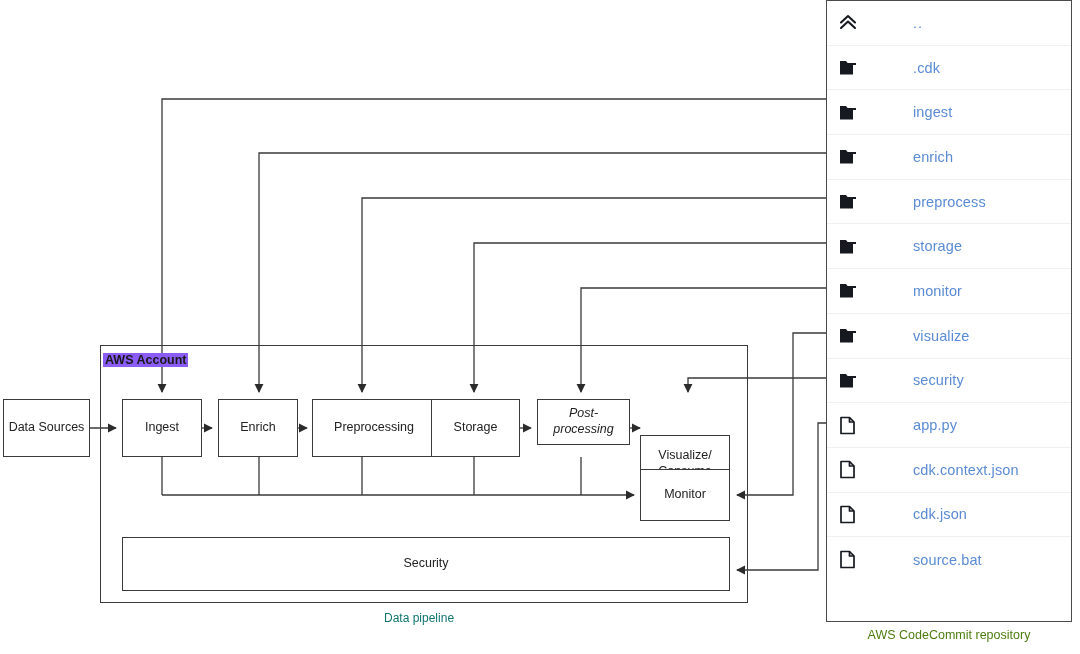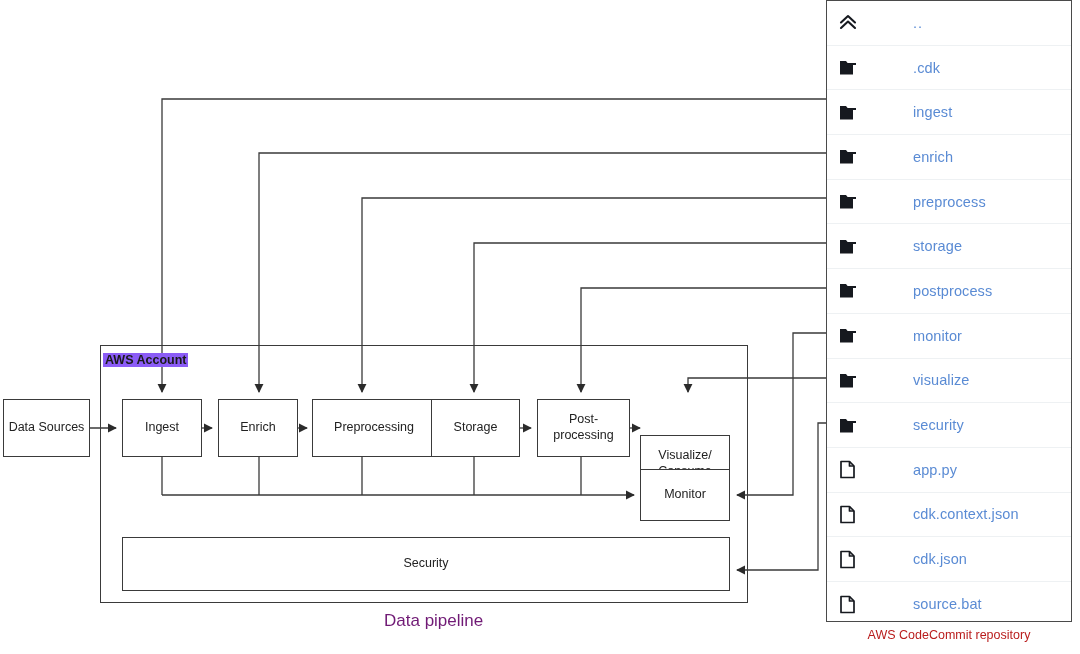--- a/index.html
+++ b/index.html
@@ -56,22 +56,22 @@
     position: absolute;
     font-size: 12.5px;
     font-weight: bold;
     color: #1a1a1a;
     z-index: 4;
     background: #8b5cf6;
     padding: 0 2px;
   }
   .caption {
     position: absolute;
-    font-size: 17px;
-    color: #701a75;
+    font-size: 12px;
+    color: #0f766e;
     z-index: 4;
     white-space: nowrap;
   }
 
   
   #repo-panel {
     position: absolute;
     left: 826px;
     top: 0;
     width: 246px;
@@ -110,21 +110,21 @@
     color: #5a8bd4;
     letter-spacing: 1px;
   }
   #repo-caption {
     position: absolute;
     left: 826px;
     top: 628px;
     width: 246px;
     text-align: center;
     font-size: 12.5px;
-    color: #b91c1c;
+    color: #4d7c0f;
   }
 </style>
 </head>
 <body>
 
 <div id="diagram-canvas">
 
   <svg id="diagram-svg" viewBox="0 0 826 654" preserveAspectRatio="none">
     <defs>
       <marker id="arrow" viewBox="0 0 10 10" refX="9" refY="5" markerWidth="7" markerHeight="7" orient="auto-start-reverse">
@@ -183,21 +183,21 @@
   </div>
 
   <div class="node" style="left:312px; top:399px; width:124px; height:58px;">
     <span>Preprocessing</span>
   </div>
 
   <div class="node" style="left:431px; top:399px; width:89px; height:58px;">
     <span>Storage</span>
   </div>
 
-  <div class="node" style="left:537px; top:399px; width:93px; height:58px;">
+  <div class="node" style="left:537px; top:399px; width:93px; height:46px;font-style:italic;">
     <div>
       <span>Post-</span>
       <span>processing</span>
     </div>
   </div>
 
   <div class="node" style="left:640px; top:399px; width:90px; height:58px;margin-top:36px;">
     <div>
       <span>Visualize/</span>
       <span>Consume</span>
@@ -270,29 +270,20 @@
       </span>
       <span class="repo-label">storage</span>
     </div>
     <div class="repo-row">
       <span class="repo-icon">
         <svg width="18" height="19" viewBox="0 0 18 19">
           <path d="M1 3 H7 L8.6 5 H17 V7 H1 Z" fill="#16191f"></path>
           <rect x="1" y="5.5" width="13" height="11" fill="#16191f"></rect>
         </svg>
       </span>
-      <span class="repo-label">postprocess</span>
-    </div>
-    <div class="repo-row">
-      <span class="repo-icon">
-        <svg width="18" height="19" viewBox="0 0 18 19">
-          <path d="M1 3 H7 L8.6 5 H17 V7 H1 Z" fill="#16191f"></path>
-          <rect x="1" y="5.5" width="13" height="11" fill="#16191f"></rect>
-        </svg>
-      </span>
       <span class="repo-label">monitor</span>
     </div>
     <div class="repo-row">
       <span class="repo-icon">
         <svg width="18" height="19" viewBox="0 0 18 19">
           <path d="M1 3 H7 L8.6 5 H17 V7 H1 Z" fill="#16191f"></path>
           <rect x="1" y="5.5" width="13" height="11" fill="#16191f"></rect>
         </svg>
       </span>
       <span class="repo-label">visualize</span>

